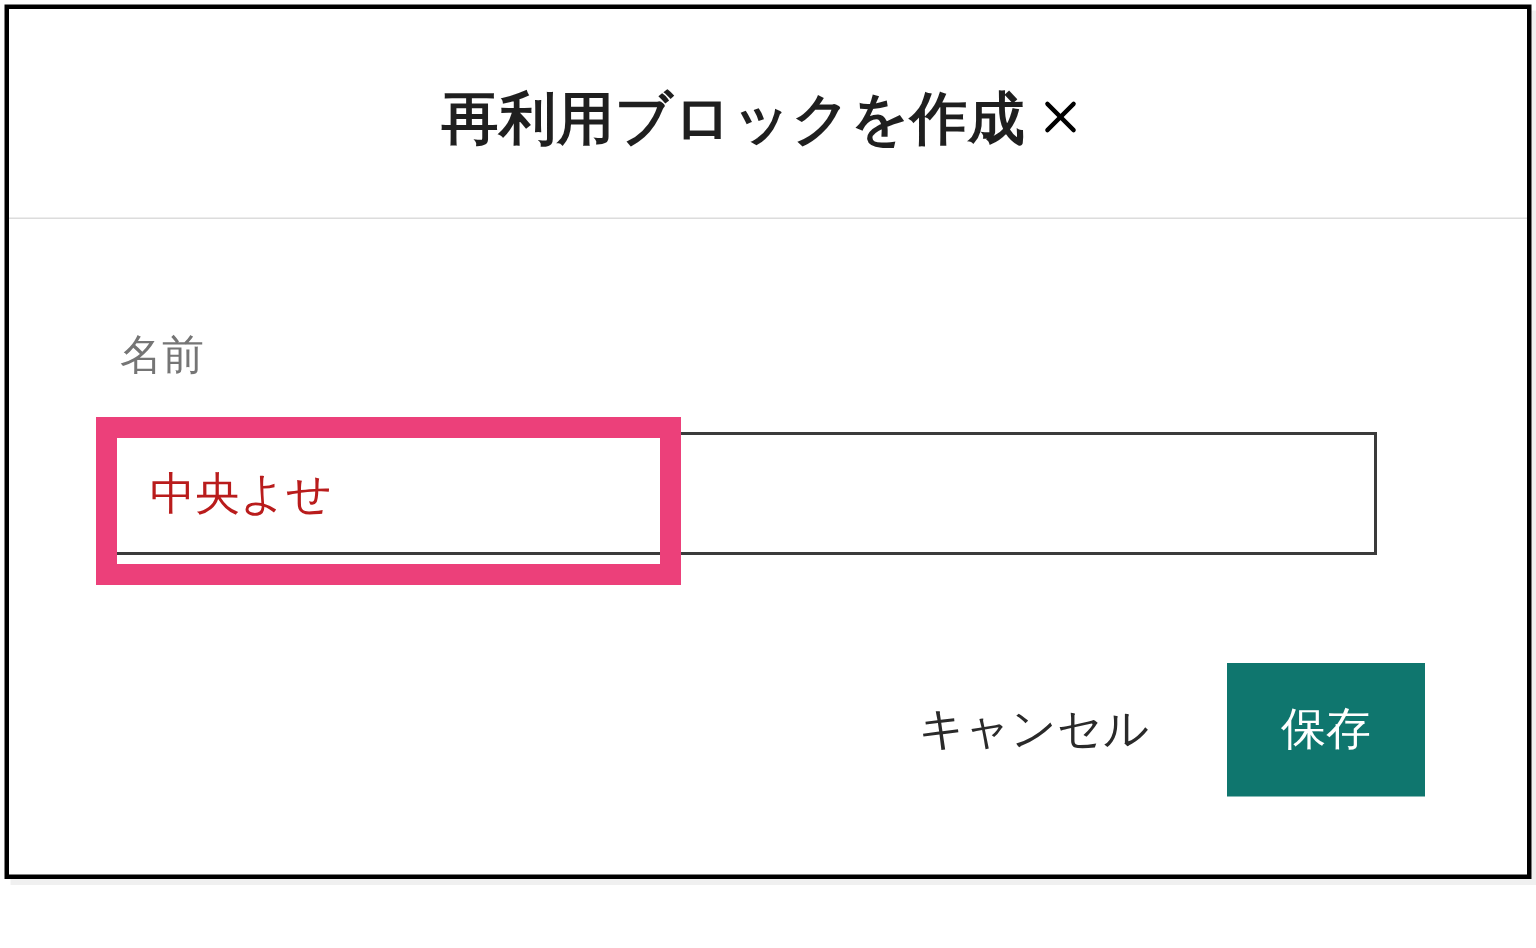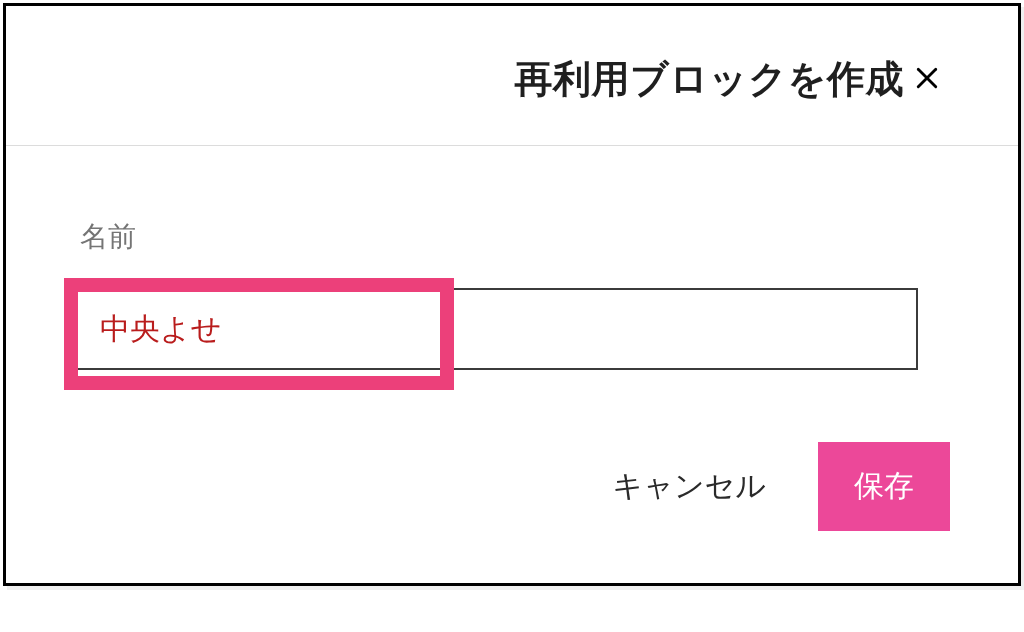--- a/index.html
+++ b/index.html
@@ -15,21 +15,21 @@
     }
     .dialog {
       width: 1018px;
       margin: 3px;
       border: 3px solid #000000;
       background: #ffffff;
       box-shadow: 4px 4px 0 rgba(0,0,0,0.06);
     }
     .dialog-header {
       display: flex;
-      justify-content: flex-end;
+      justify-content: center;
       align-items: center;
       padding: 48px 68px 40px 68px;
     }
     .dialog-title {
       font-size: 38px;
       font-weight: 700;
       color: #1f1f1f;
       letter-spacing: 0.5px;
     }
     .close-button {
@@ -91,21 +91,21 @@
     }
     .cancel-button {
       background: none;
       border: none;
       font-size: 30px;
       color: #2a2a2a;
       cursor: pointer;
       padding: 24px 12px;
     }
     .save-button {
-      background: #ec4899;
+      background: #0f766e;
       border: none;
       color: #ffffff;
       font-size: 30px;
       padding: 24px 36px;
       cursor: pointer;
     }
   </style>
 </head>
 <body>
 

